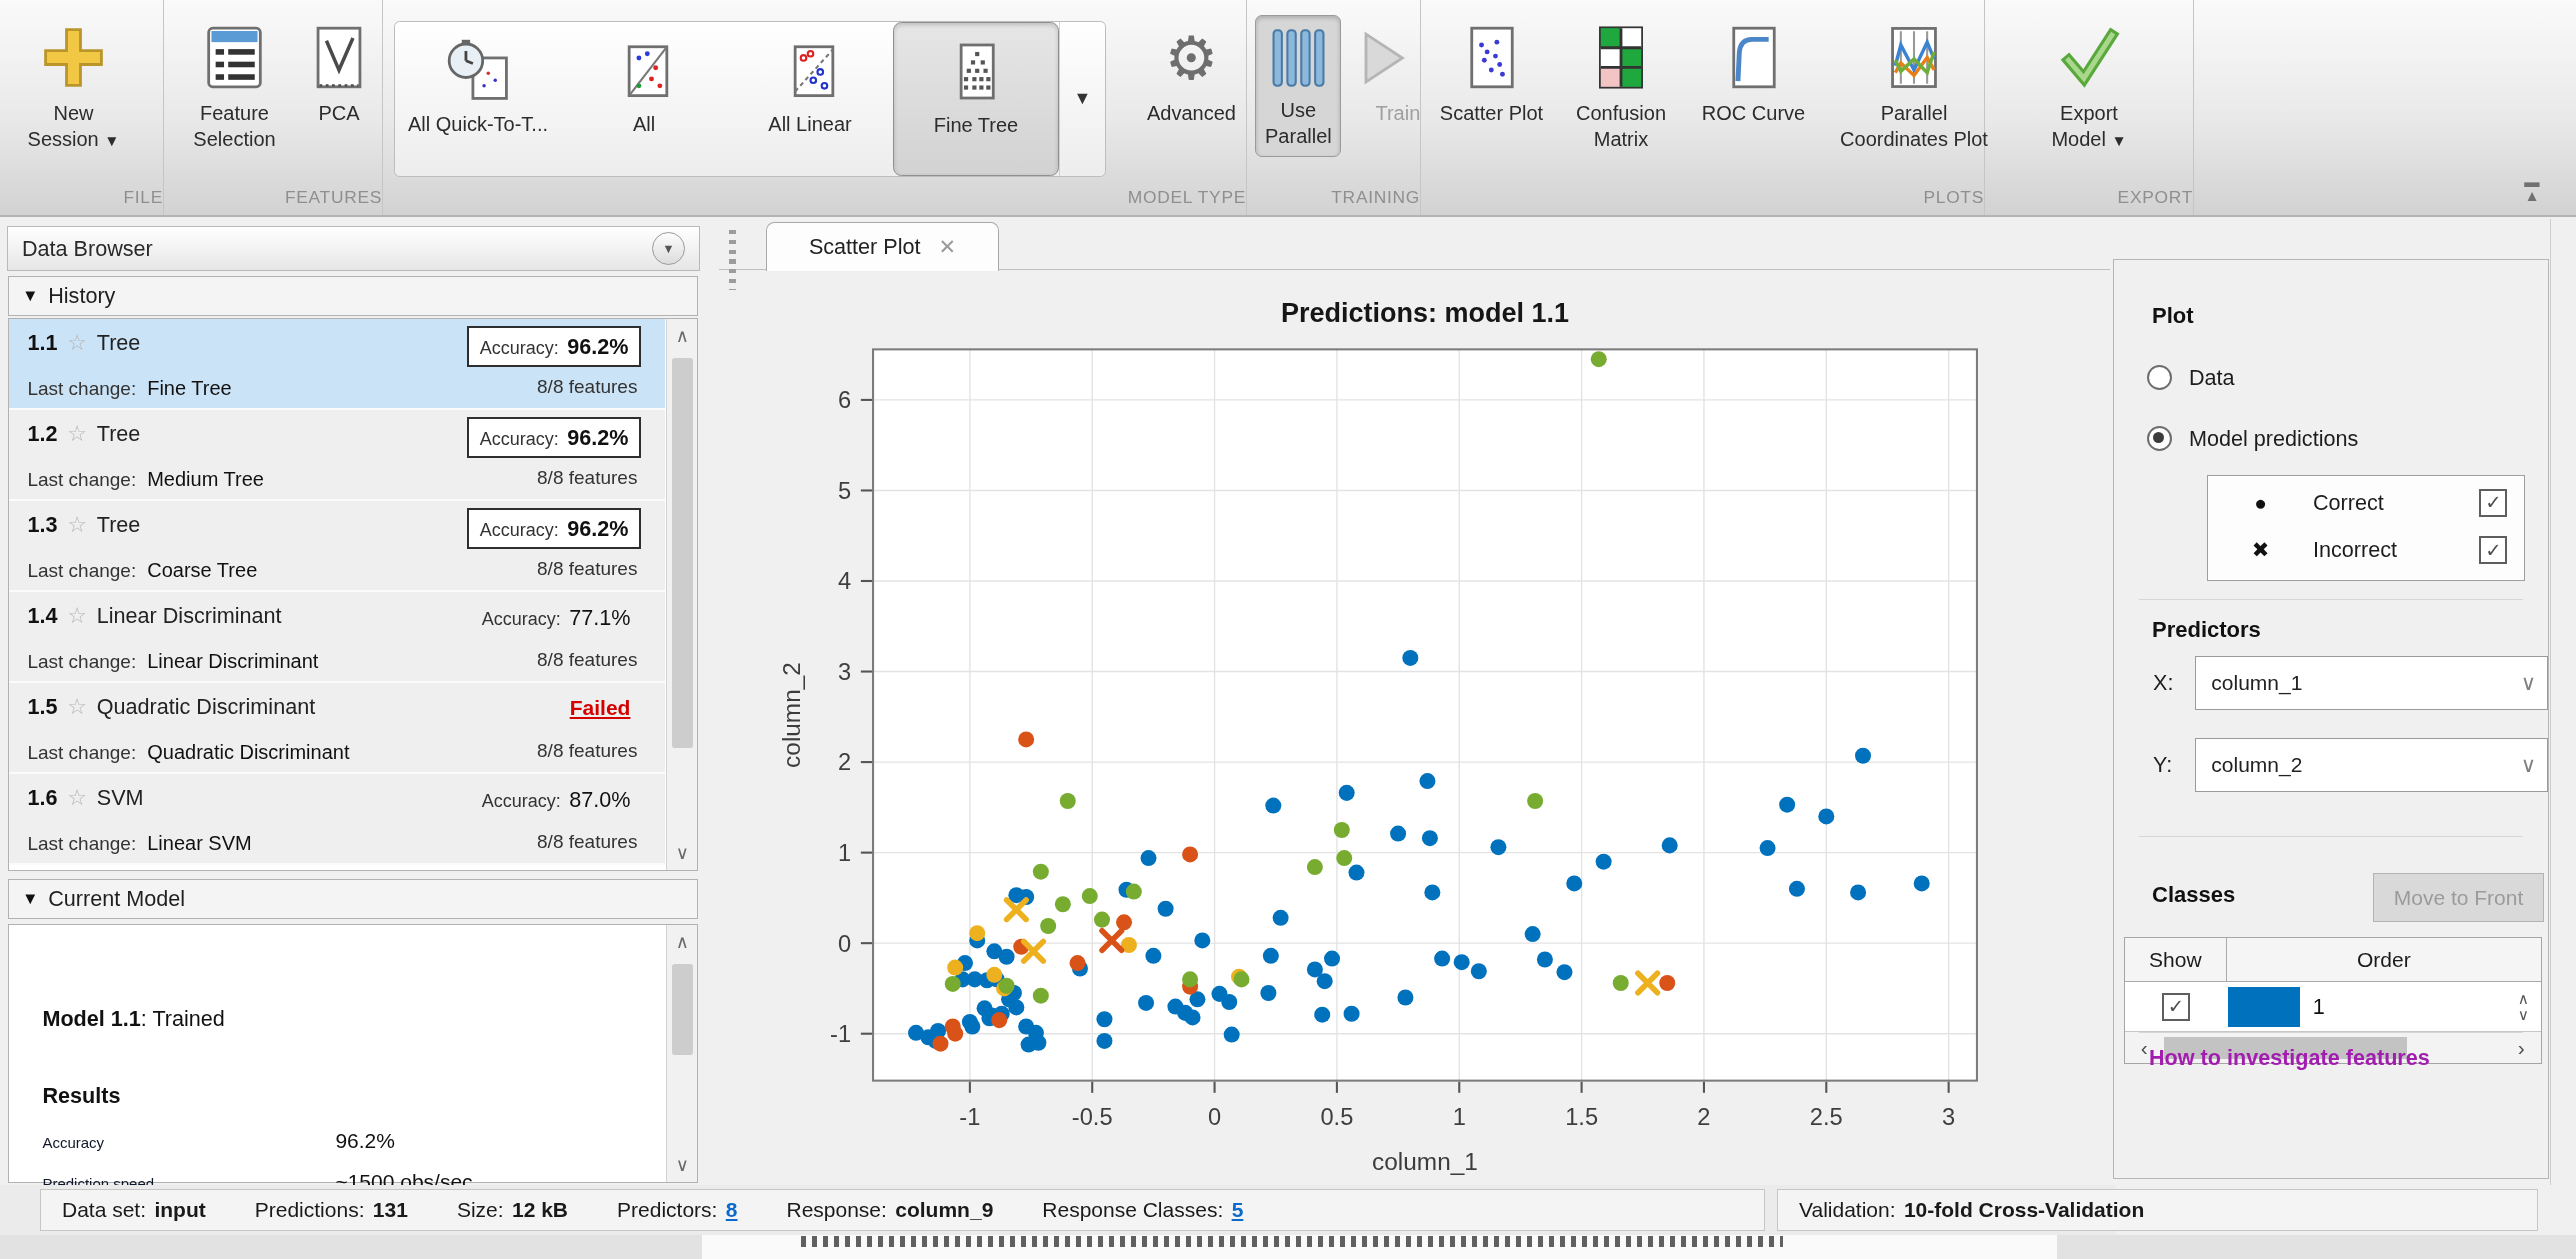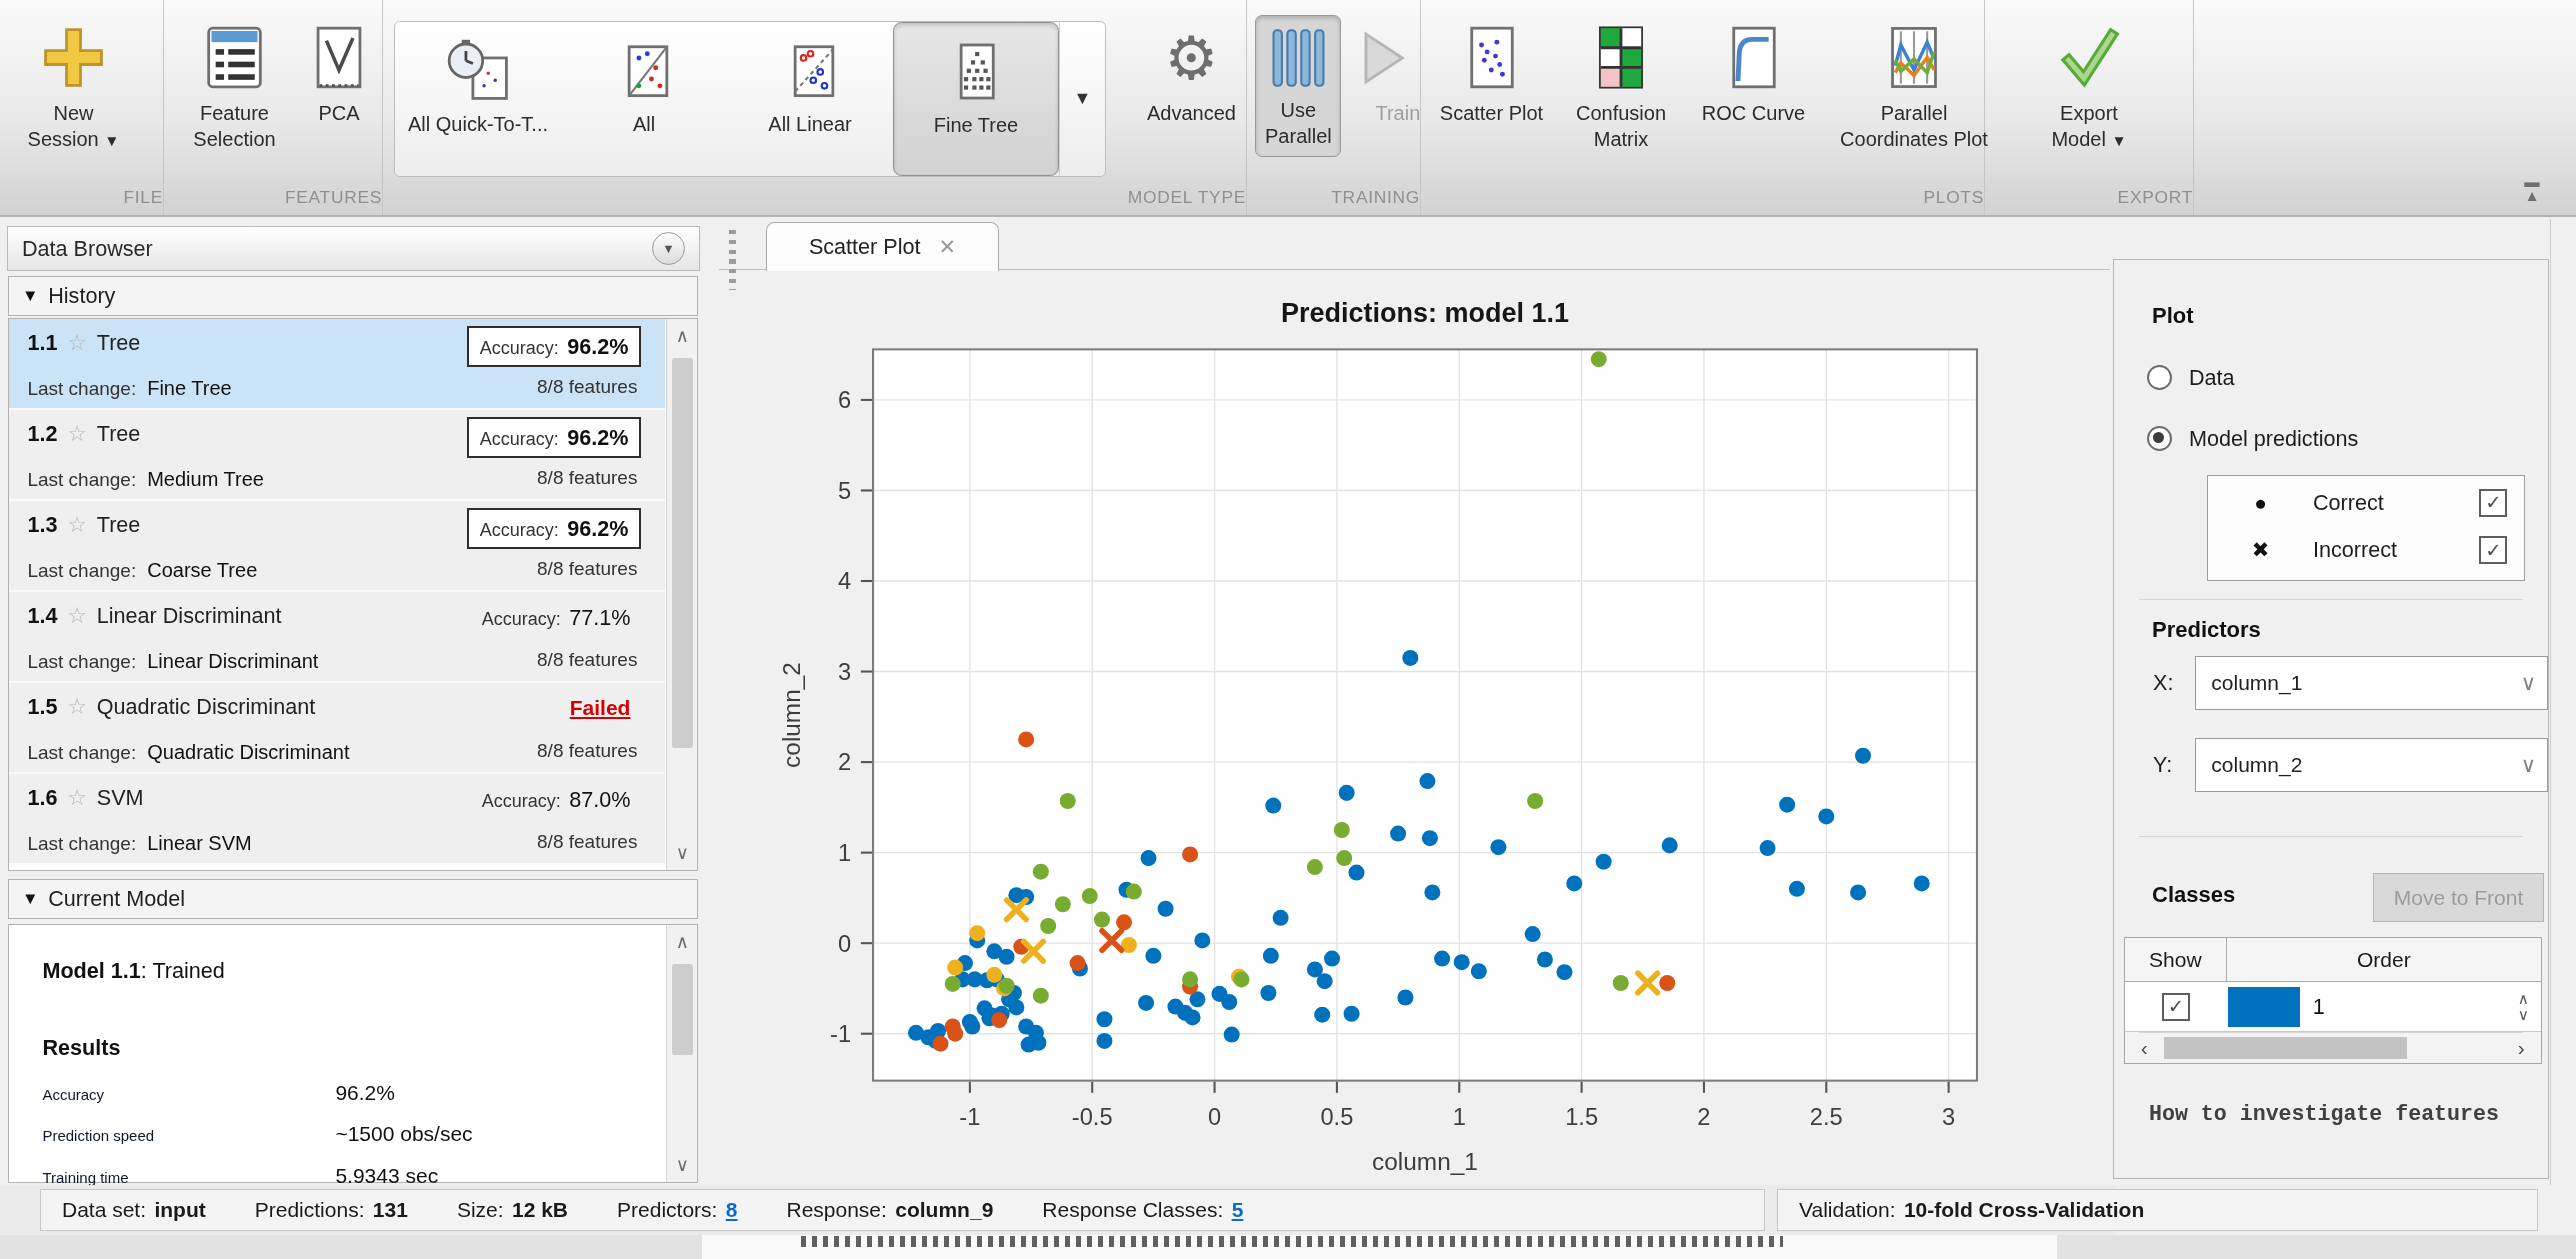--- a/index.html
+++ b/index.html
@@ -41,21 +41,21 @@
   .hacc{position:absolute;right:24px;top:7px;display:flex;align-items:baseline;gap:8.4px;padding:5.6px 11px;}
   .hacc.boxed{border:2.1px solid #2e2e2e;background:#fff;}
   .hacc .al{font-size:18px;color:#333;}
   .hacc .av{font-size:21.6px;font-weight:bold;color:#111;}
   .hacc .fail{font-size:21px;font-weight:bold;color:#d50000;text-decoration:underline;}
   .hfeat{position:absolute;right:28px;bottom:9.8px;font-size:19px;color:#333;}
   .vscroll{position:absolute;top:0;bottom:0;right:0;width:31px;background:#f1f1f1;border-left:1.4px solid #d3d3d3;box-sizing:border-box;}
   .vscroll .arr{position:absolute;left:0;right:0;text-align:center;font-size:18px;color:#6a6a6a;}
   .vscroll .thumb{position:absolute;left:4.2px;right:4.2px;background:#cdcdcd;border-radius:2.8px;}
   #current-box{left:8.4px;top:924px;width:690px;height:259px;background:#fff;border:1.4px solid #b2b2b2;box-sizing:border-box;}
-  .cm-line{position:absolute;left:33px;font-size:21.6px;color:#111;}
+  .cm-line{position:absolute;left:33px;font-size:21.6px;color:#111;margin-top:48px;}
   .cm-k{display:inline-block;width:293px;font-size:15px;color:#0f172a;}
   .cm-v{font-size:21px;color:#111;}
 
   
   #tabline{left:719px;top:269px;width:1391px;height:1.4px;background:#bfbfbf;}
   #tab-grip{left:729px;top:230px;width:7px;height:60px;background:repeating-linear-gradient(#9c9c9c 0 4.2px,transparent 4.2px 9.8px);}
   #tab{left:766px;top:222px;width:233px;height:49px;background:#fdfdfd;border:1.4px solid #a8a8a8;border-bottom:none;border-radius:8.4px 8.4px 0 0;box-sizing:border-box;display:flex;align-items:center;justify-content:center;gap:18px;z-index:3;}
   #tab .tl{font-size:21.6px;color:#222;}
   #tab .tc{font-size:21px;color:#9a9a9a;}
 
@@ -87,21 +87,21 @@
   .ct-hdr .c2{flex:1;display:flex;align-items:center;justify-content:center;font-size:21px;color:#1c1c1c;}
   .ct-row{display:flex;height:49px;align-items:center;}
   .ct-row .c1{width:102px;display:flex;align-items:center;justify-content:center;}
   .swatch{width:72px;height:40px;margin-left:1.4px;}
   .ordv{font-size:21.6px;color:#111;margin-left:12.5px;flex:1;}
   .spin{width:35px;display:flex;flex-direction:column;align-items:center;line-height:15.3px;font-size:15.3px;color:#555;}
   .ct-scroll{display:flex;align-items:center;height:31px;border-top:1.4px solid #c7c7c7;background:#f3f3f3;}
   .ct-scroll .a{width:39px;text-align:center;font-size:21px;color:#4c4c4c;}
   .ct-scroll .track{flex:1;height:22px;background:#f3f3f3;position:relative;}
   .ct-scroll .hthumb{position:absolute;left:0;top:0;height:22px;width:72%;background:#c3c3c3;}
-  #howto{position:absolute;left:35px;top:842px;font-size:21.6px;font-weight:bold;color:#404040;font-family:Liberation Mono, monospace;}
+  #howto{position:absolute;left:35px;top:785px;font-size:21.6px;font-weight:bold;color:#a21caf;}
 
   #rstrip{left:2550px;top:219px;width:26px;height:966px;background:#f0f0f0;border-left:1.4px solid #cdcdcd;box-sizing:border-box;}
 
   
   #statusbar{left:0;top:1185px;width:2116px;height:50px;background:#ebebeb;}
   .sbox{position:absolute;top:4.2px;height:42px;background:#f4f4f4;border:1.4px solid #c6c6c6;box-sizing:border-box;display:flex;align-items:center;padding:0 21px;gap:49px;}
   .sit{display:flex;align-items:baseline;gap:8.4px;font-size:21px;color:#1a1a1a;white-space:nowrap;}
   .sit b{font-weight:bold;}
   .slink{color:#0b6bcb;text-decoration:underline;font-weight:bold;}
   #bstrip{left:0;top:1235px;width:2576px;height:25px;background:#e2e2e2;}

